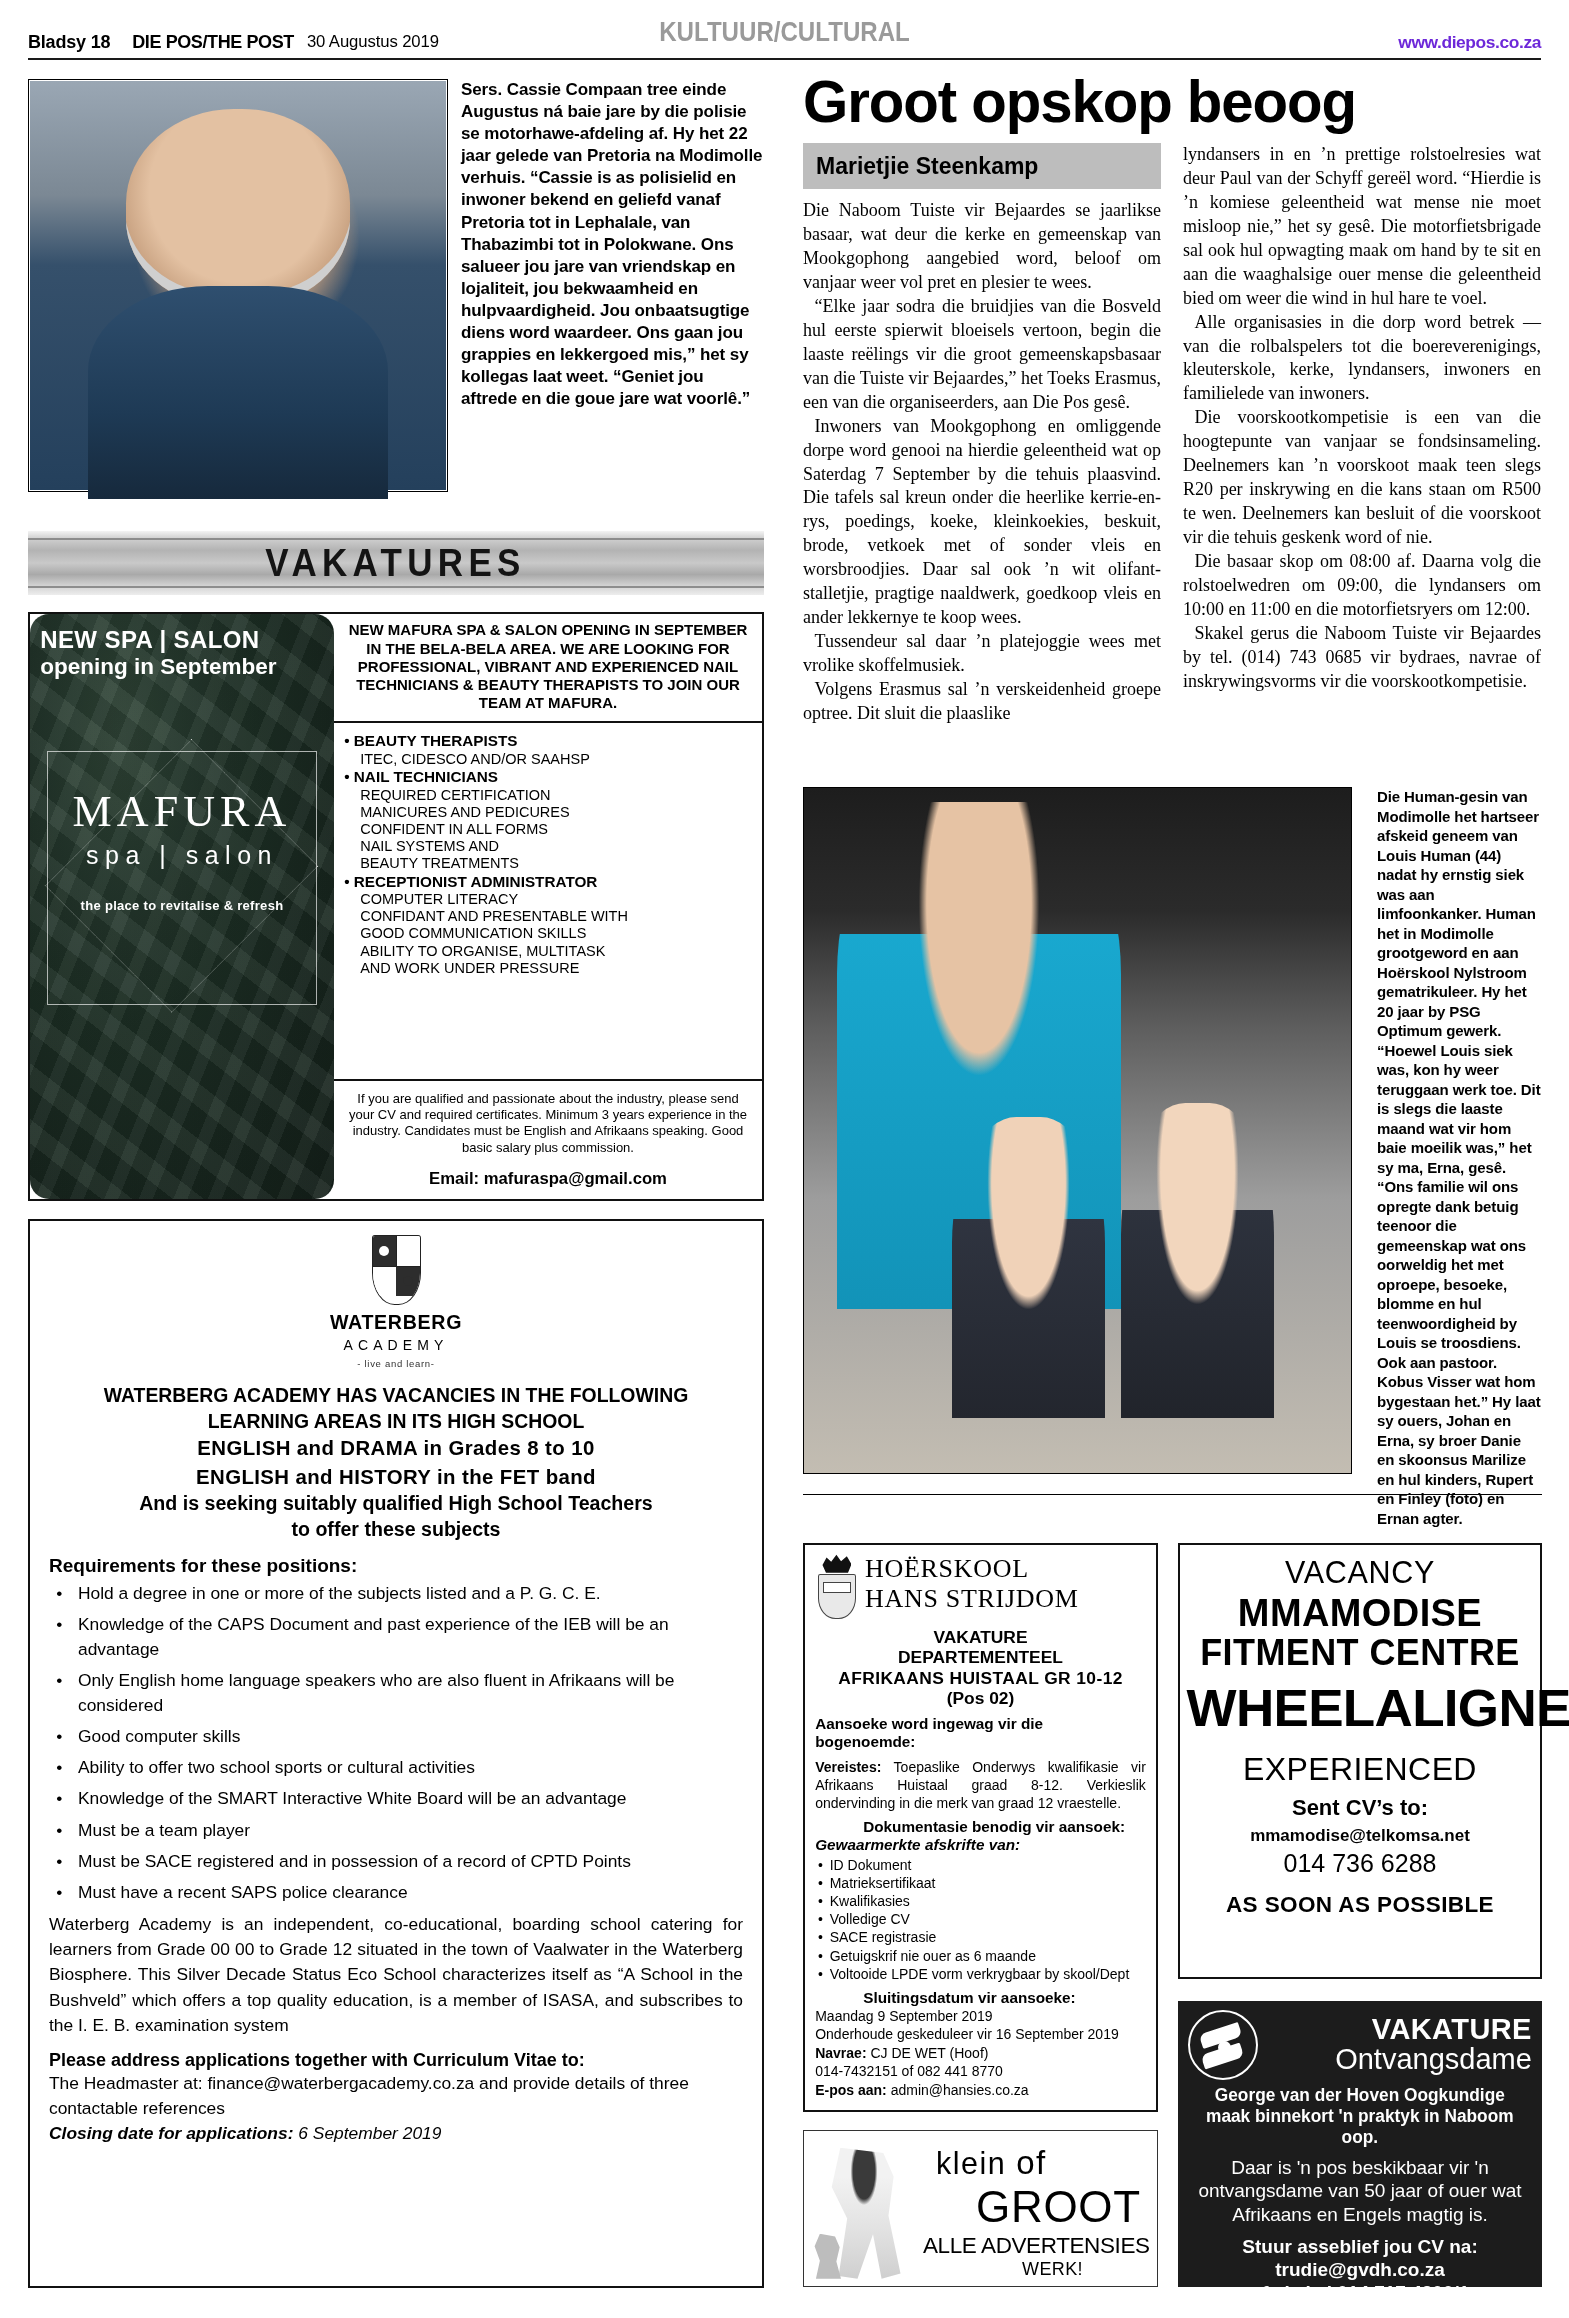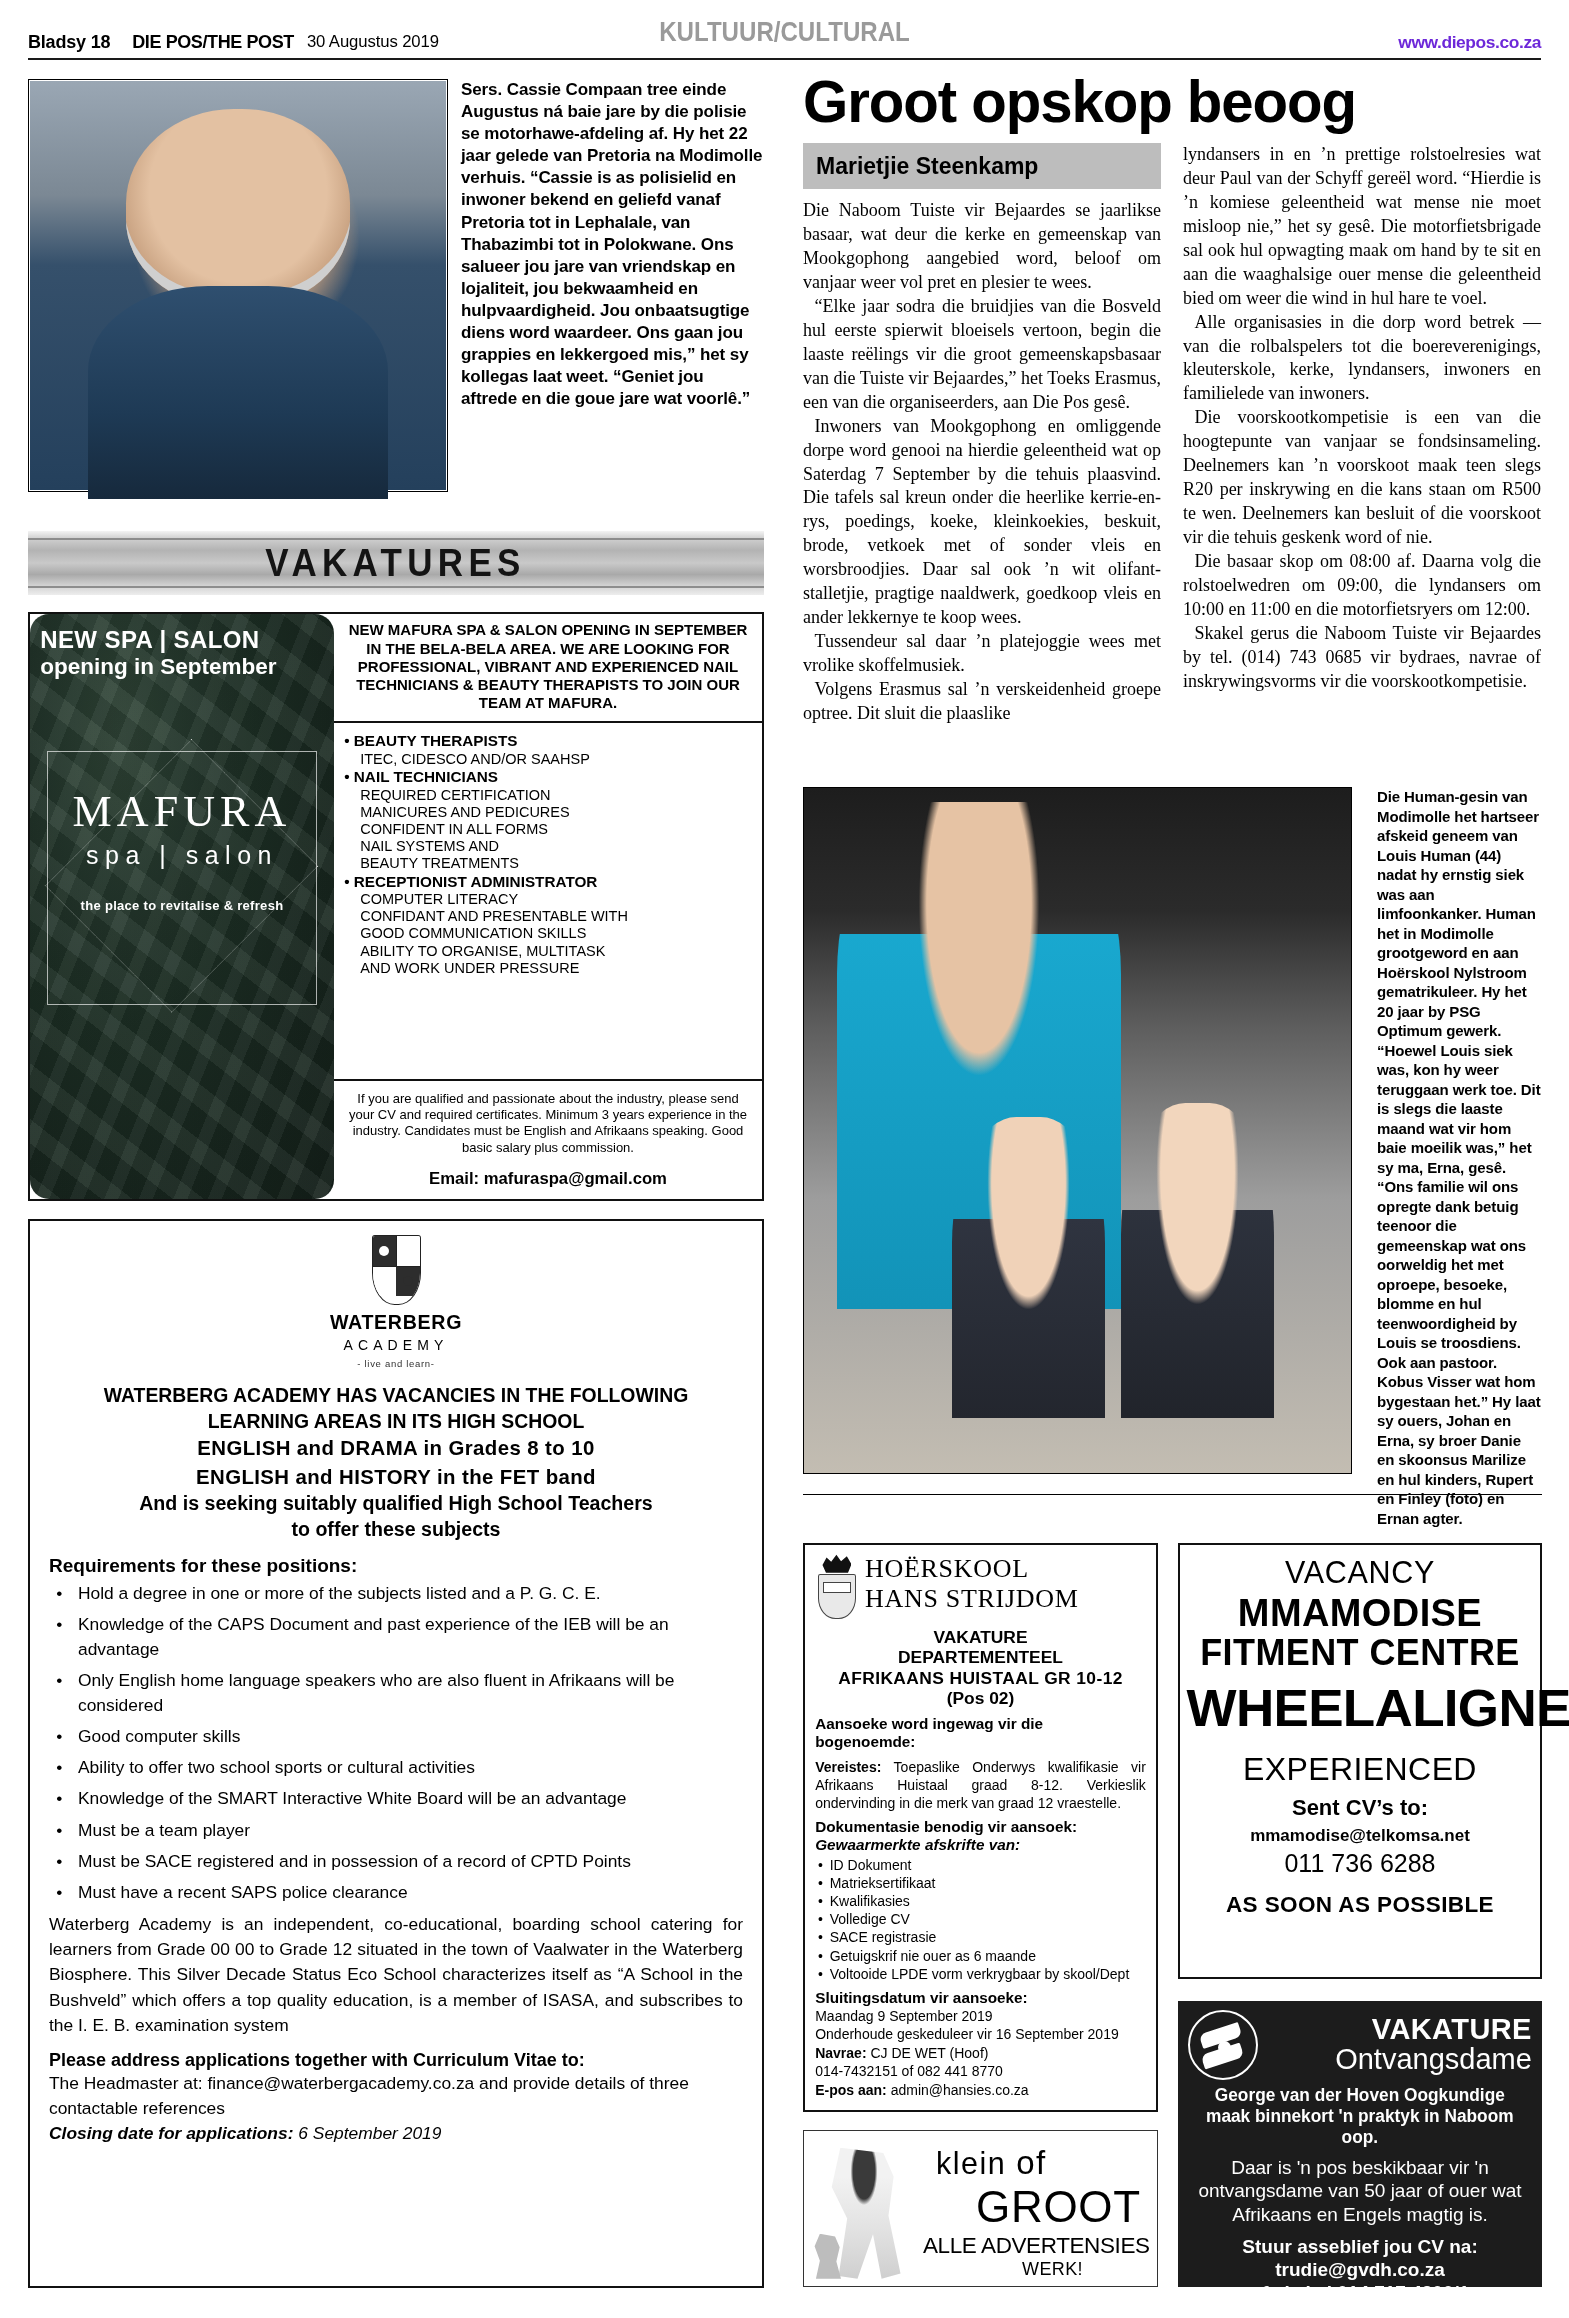--- a/index.html
+++ b/index.html
@@ -196,21 +196,21 @@
      border-radius: 2.2px 2.2px 46% 46%; }
   .hans-crest .sh::before { content:""; position:absolute; left:4.4px; top:7.3px; right:4.4px; height:8.7px; background:#fff; border:1.5px solid #444; }
   .hans-name { flex:1; text-align:left; font-family:"Liberation Serif", serif; }
   .hans-name .n1 { font-size: 26px; letter-spacing: 0.7px; }
   .hans-name .n2 { font-size: 26px; letter-spacing: 0.7px; }
   .hans-vak { text-align:center; font-weight:bold; font-size:17.4px; line-height:1.18; margin-top:4.4px; }
   .hans-vak .wide { letter-spacing:0.4px; }
   .hans-note { font-weight:bold; font-size:15.3px; margin-top:5.8px; }
   .hans-p { font-size: 14px; line-height: 1.30; margin-top: 7.3px; text-align: justify; }
   .hans-p b { font-weight: bold; }
-  .hans-h { font-weight:bold; font-size: 15.3px; margin-top: 5.8px; }
+  .hans-h { font-weight:bold; font-size: 15.3px; margin-top: 5.8px; margin-left: 48px; }
   .hans-i { font-weight:bold; font-style: italic; font-size: 15.3px; }
   .hans-list { list-style:none; margin-top: 1.5px; }
   .hans-list li { font-size: 14px; line-height: 1.30; padding-left: 14.5px; position:relative; }
   .hans-list li::before { content:"•"; position:absolute; left:2.9px; }
   .hans-kv { font-size: 14px; line-height: 1.32; }
   .hans-kv b { font-weight:bold; }
 
   .kleinof { position: absolute; left: 803px; top: 2130px; width: 355px; height: 157px; border:1.5px solid #333; background:#fff; }
   .ko-dog { position:absolute; left: 17.4px; bottom: 7.3px; width: 86px; height: 131px;
     background: radial-gradient(ellipse at 50% 18%, #3a3a3a 0 18%, transparent 22%),
@@ -457,21 +457,21 @@
   </div>
 
   <div class="mmam">
     <div class="mm-vac">VACANCY</div>
     <div class="mm-name">MMAMODISE</div>
     <div class="mm-centre">FITMENT CENTRE</div>
     <div class="mm-job">WHEELALIGNER</div>
     <div class="mm-exp">EXPERIENCED</div>
     <div class="mm-sent">Sent CV’s to:</div>
     <div class="mm-mail">mmamodise@telkomsa.net</div>
-    <div class="mm-tel">011 736 6288</div>
+    <div class="mm-tel">014 736 6288</div>
     <div class="mm-asap">AS SOON AS POSSIBLE</div>
   </div>
 
   <div class="vakont">
     <div class="vo-top">
       <div class="vo-icon">
         <div class="h1"></div>
           <div class="ball"></div>
           <div class="h2"></div>
       </div>

